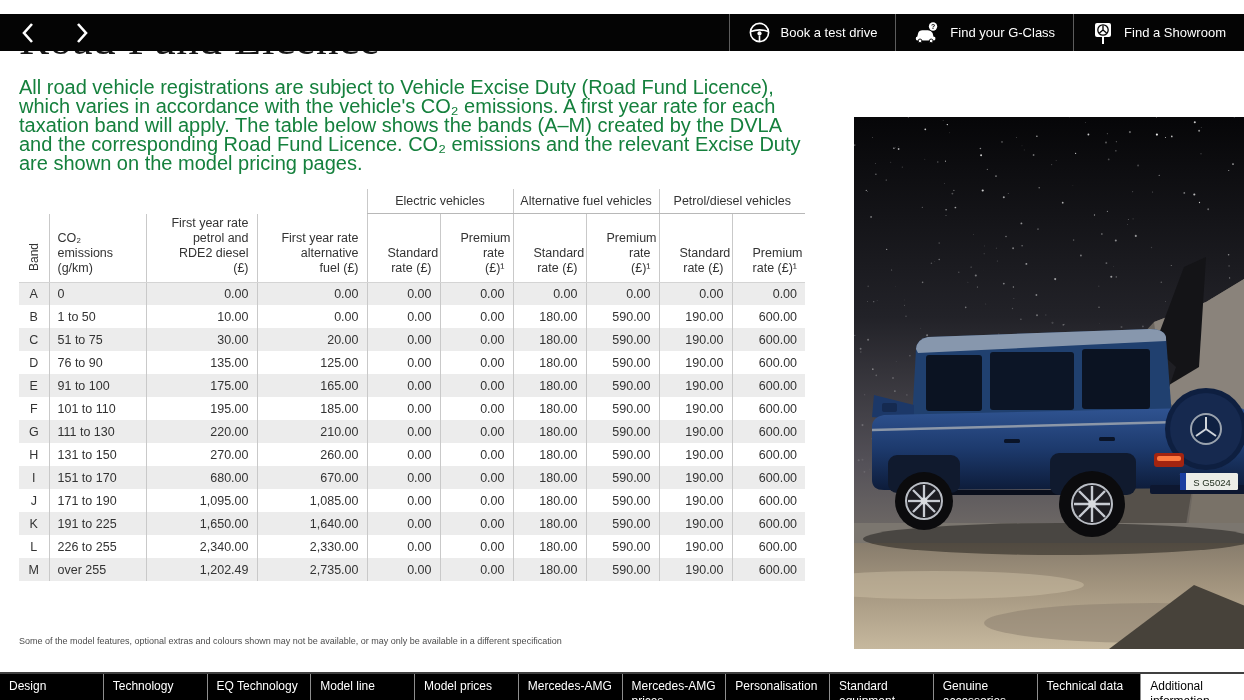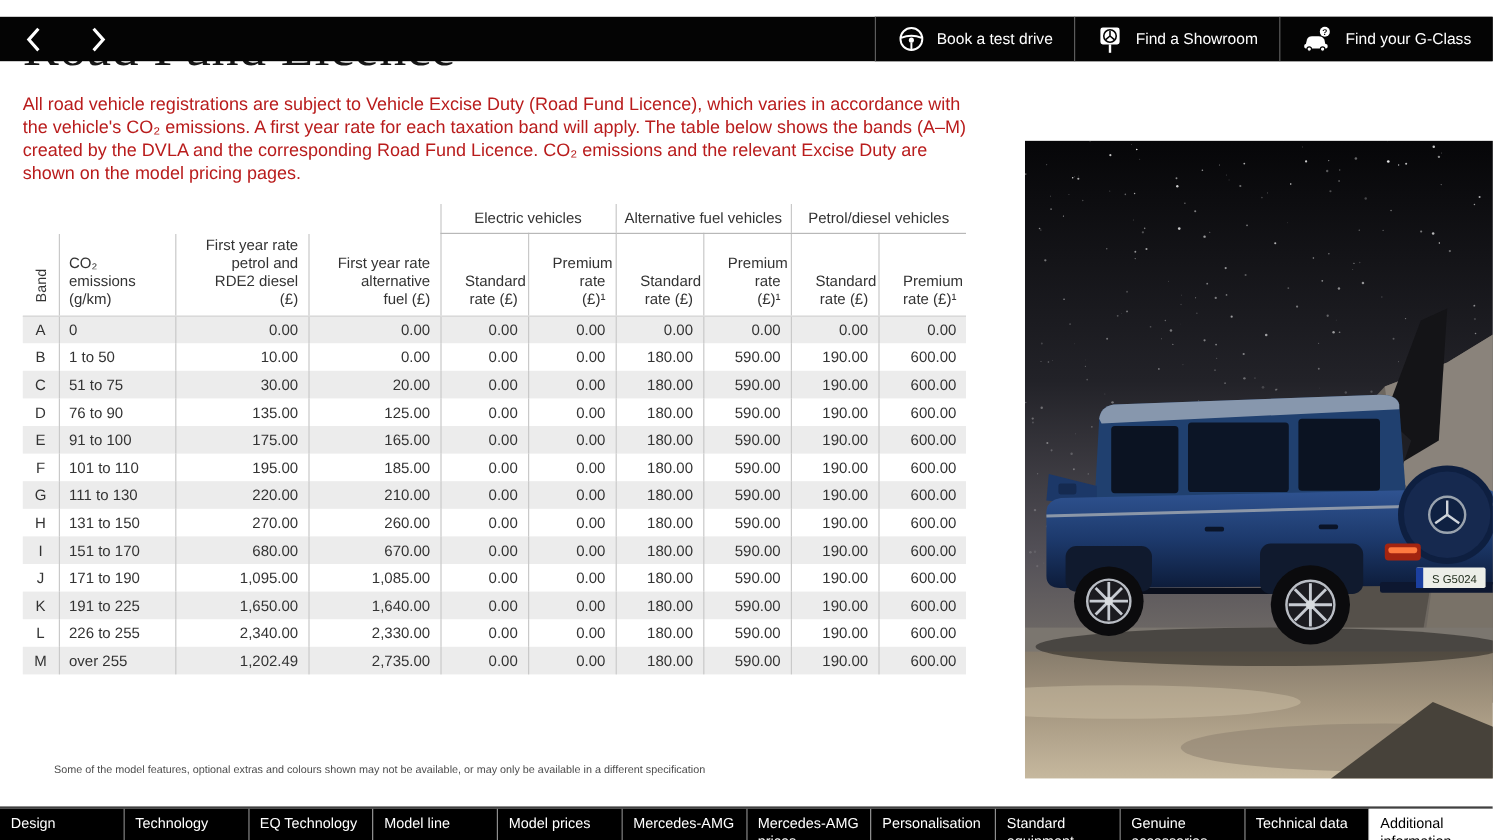--- a/index.html
+++ b/index.html
@@ -16,21 +16,21 @@
   .topbar-spacer { flex:1; }
   .tb-btn { display:flex; align-items:center; gap:10px; padding:0 18px;
             border-left:1px solid #5c5c5c; background:#040404; color:#fff;
             font-size:13px; cursor:pointer; border-top:none; border-right:none; border-bottom:none;justify-content:flex-end; }
   .tb-btn svg { flex:0 0 auto; }
 
   
   .page-title { margin:14px 0 0 19px; font-family:"Liberation Serif","DejaVu Serif",serif;
                 font-weight:400; font-size:45px; line-height:50px; color:#161616;
                 letter-spacing:0.5px; }
-  .intro { margin:14px 0 16px 19px; width:800px; font-size:15px; line-height:19px; color:#b91c1c; }
+  .intro { margin:14px 0 16px 19px; width:800px; font-size:20px; line-height:19px; color:#15803d; }
 
   
   table.rates { margin:14px 0 0 19px; width:786px; border-collapse:collapse;
                 table-layout:fixed; font-size:12.5px; color:#333; }
   .rates col.c-band{width:30px;} .rates col.c-co2{width:97px;}
   .rates col.c-fy{width:111px;} .rates col.c-fy2{width:110px;}
   .rates col.c-rate{width:73px;}
   .rates th, .rates td { font-weight:400; border-left:1px solid #c9c9c9; }
   .rates tr > *:first-child { border-left:none; }
   .rates thead .grp { border-bottom:1px solid #b8b8b8; 
@@ -44,21 +44,21 @@
   .vert { writing-mode:vertical-rl; transform:rotate(180deg); display:inline-block;
           font-size:12px; color:#333; }
   .rates tbody td, .rates tbody th { padding:3px 8px; height:23px; line-height:16px; }
   .rates tbody tr.stripe { background:#ececec; }
   .rates tbody th { text-align:center; }
   .rates tbody td.left { text-align:left; }
   .rates tbody td.num { text-align:right; }
 
   
   .footnotes { position:absolute; left:19px; top:622px; font-size:9px;
-               line-height:11px; color:#4c4c4c;margin-left:26px; }
+               line-height:11px; color:#4c4c4c; }
 
   
   .hero { position:absolute; left:854px; top:103px; width:413px; height:532px;
           overflow:hidden; }
 
   
   .tabbar { position:absolute; left:0; bottom:0; width:100%; height:42px;
             display:flex; border-top:2px solid #404040; }
   .tab { flex:1 1 0; background:#000; color:#fff; font-size:12px; line-height:15px;
          padding:5px 9px; border-right:1px solid #8d8d8d; cursor:pointer;
@@ -89,39 +89,39 @@
     <button class="tb-btn">
       <svg width="23" height="23" viewBox="0 0 24 24">
         <circle cx="12" cy="12" r="9.5" fill="none" stroke="#fff" stroke-width="1.7"></circle>
         <circle cx="12" cy="13" r="2.2" fill="#fff"></circle>
         <path d="M3,11 Q12,7.5 21,11 M12,15 L12,21" fill="none" stroke="#fff" stroke-width="1.7"></path>
       </svg>
       <span>Book a test drive</span>
     </button>
 
     <button class="tb-btn">
-      <svg width="22" height="24" viewBox="0 0 22 24">
-        <rect x="3" y="2" width="16" height="14" rx="2" fill="#fff"></rect>
-        <circle cx="11" cy="9" r="5.2" fill="none" stroke="#040404" stroke-width="1.3"></circle>
-        <path d="M11,4.6 L11,9 M11,9 L7.4,12 M11,9 L14.6,12" stroke="#040404" stroke-width="1.3" fill="none"></path>
-        <rect x="10" y="16" width="2" height="7" fill="#fff"></rect>
-      </svg>
-      <span>Find a Showroom</span>
-    </button>
-
-    <button class="tb-btn">
       <svg width="26" height="24" viewBox="0 0 28 24">
         <path d="M3,18 L4.5,12 Q5.5,9 9,9 L15,9 Q18.5,9 20,12 L21.5,18 Z" fill="#fff"></path>
         <rect x="2" y="16" width="21" height="4" rx="1.5" fill="#fff"></rect>
         <circle cx="6.5" cy="20.5" r="2" fill="#fff" stroke="#040404" stroke-width="1"></circle>
         <circle cx="18.5" cy="20.5" r="2" fill="#fff" stroke="#040404" stroke-width="1"></circle>
         <circle cx="20.5" cy="5" r="4.5" fill="#fff"></circle>
         <text x="20.5" y="8" font-size="7.5" font-weight="bold" fill="#040404" text-anchor="middle" font-family="Liberation Sans,sans-serif">?</text>
       </svg>
       <span>Find your G-Class</span>
+    </button>
+
+    <button class="tb-btn">
+      <svg width="22" height="24" viewBox="0 0 22 24">
+        <rect x="3" y="2" width="16" height="14" rx="2" fill="#fff"></rect>
+        <circle cx="11" cy="9" r="5.2" fill="none" stroke="#040404" stroke-width="1.3"></circle>
+        <path d="M11,4.6 L11,9 M11,9 L7.4,12 M11,9 L14.6,12" stroke="#040404" stroke-width="1.3" fill="none"></path>
+        <rect x="10" y="16" width="2" height="7" fill="#fff"></rect>
+      </svg>
+      <span>Find a Showroom</span>
     </button>
   </div>
 
   <h1 class="page-title">Road Fund Licence</h1>
   <p class="intro">All road vehicle registrations are subject to Vehicle Excise Duty (Road Fund Licence), which varies in accordance with the vehicle's CO₂ emissions. A first year rate for each taxation band will apply. The table below shows the bands (A–M) created by the DVLA and the corresponding Road Fund Licence. CO₂ emissions and the relevant Excise Duty are shown on the model pricing pages.</p>
 
   <table class="rates">
     <colgroup>
       <col class="c-band">
         <col class="c-co2">

